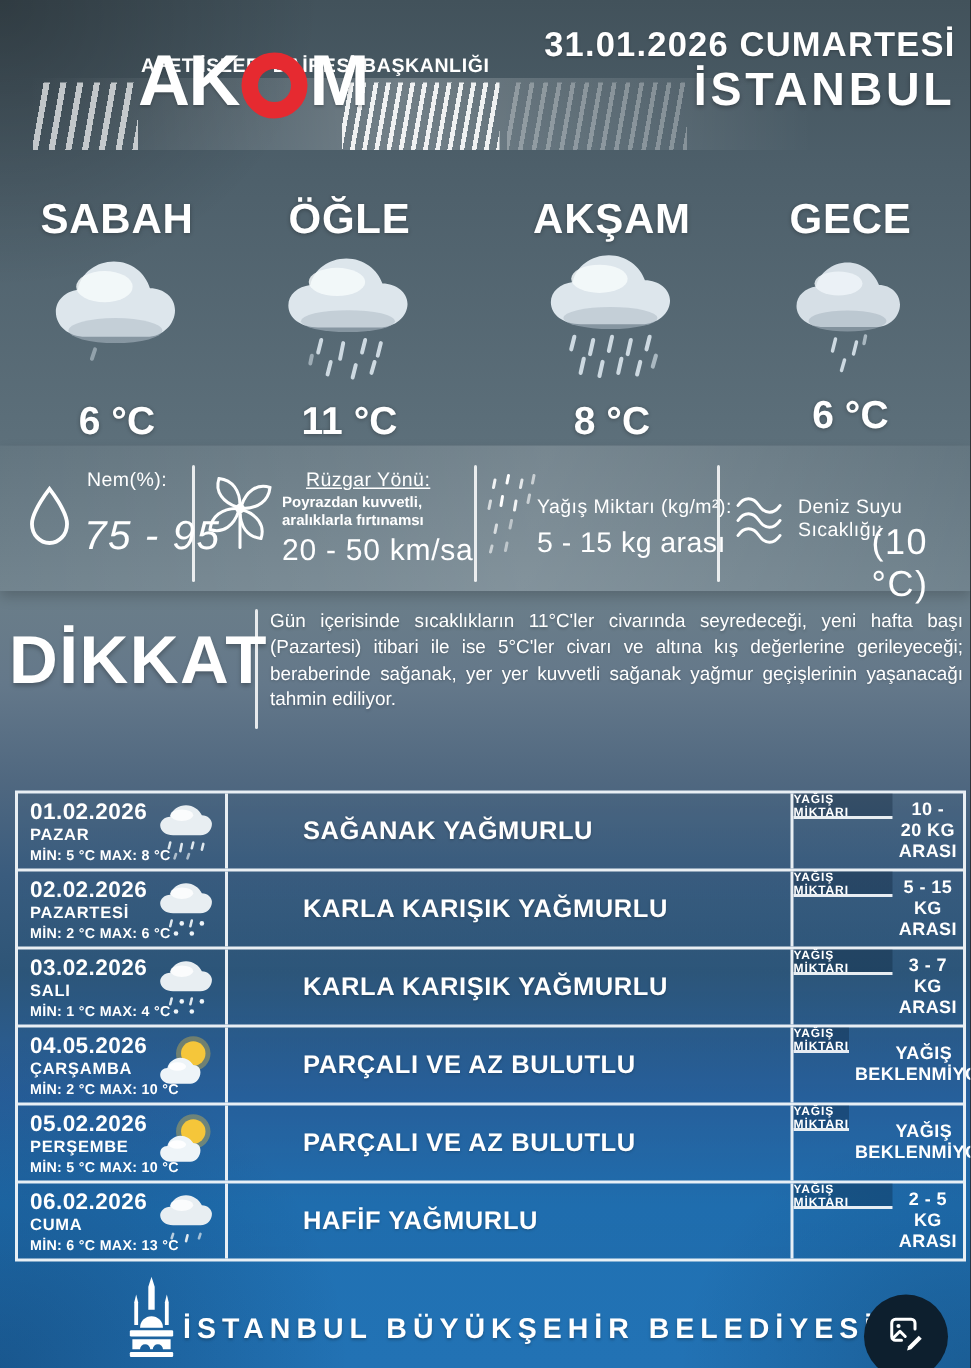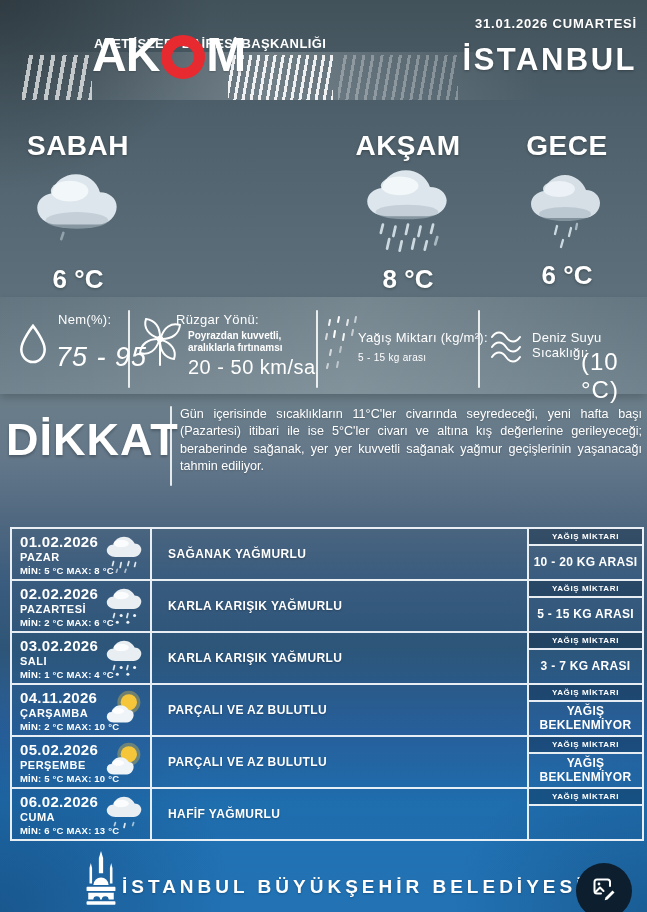--- a/index.html
+++ b/index.html
@@ -8,21 +8,21 @@
     font-family:"Liberation Sans", sans-serif;color:#fff;
     background:
       radial-gradient(55% 35% at 0% 0%, rgba(0,0,0,.28), transparent 60%),
       radial-gradient(60% 40% at 0% 100%, rgba(5,25,55,.30), transparent 60%),
       radial-gradient(50% 30% at 100% 100%, rgba(0,20,40,.22), transparent 60%),
       linear-gradient(180deg,#42525b 0%,#4d5f6a 12%,#5d707b 33%,#6b7e89 43%,
         #64788a 50%,#506880 57%,#3a5c7e 64%,#2e5577 71%,#28609c 80%,#2071b3 88%,#2272b4 100%);
   }
   .abs{position:absolute;}
   
-  .hdr-date{right:10px;top:16px;text-align:left;font-weight:700;font-size:13px;letter-spacing:.8px;text-shadow:0 1px 2px rgba(0,0,0,.25);}
+  .hdr-date{right:10px;top:16px;text-align:left;font-weight:700;font-size:23px;letter-spacing:.8px;text-shadow:0 1px 2px rgba(0,0,0,.25);}
   .hdr-city{right:10px;top:42px;text-align:right;font-weight:700;font-size:31px;letter-spacing:2.5px;text-shadow:0 1px 3px rgba(0,0,0,.3);}
   .logo-band{left:18px;top:52px;width:552px;height:48px;
     background:linear-gradient(90deg,rgba(255,255,255,0) 0%,rgba(255,255,255,.12) 30%,rgba(255,255,255,.22) 45%,rgba(255,255,255,0) 95%);}
   .stripes{top:55px;height:45px;background:repeating-linear-gradient(100deg,transparent 0 7px,rgba(255,255,255,.85) 7px 11px);}
   .stripes.l{left:22px;width:70px;opacity:.8;}
   .stripes.r{left:228px;width:105px;background:repeating-linear-gradient(100deg,transparent 0 5px,rgba(255,255,255,.9) 5px 8px);}
   .stripes.r2{left:338px;width:120px;opacity:.35;background:repeating-linear-gradient(100deg,transparent 0 6px,rgba(255,255,255,.8) 6px 9px);}
   .agency{left:94px;top:36px;width:142px;text-align:left;font-size:13px;font-weight:700;letter-spacing:.4px;white-space:nowrap;}
   .akom{left:92px;top:27px;font-size:48px;font-weight:800;letter-spacing:-1px;display:flex;align-items:center;text-shadow:0 1px 2px rgba(0,0,0,.2);}
   .akom .o-ring{display:inline-block;width:22px;height:22px;border:11px solid #e62a30;border-radius:50%;margin:4px 1px 0 2px;background:transparent;box-sizing:content-box;}
@@ -33,38 +33,38 @@
   .p-icon{display:block;margin:4px auto 0;}
   
   .stats-band{left:0;top:297px;width:647px;height:97px;
     background:linear-gradient(100deg,rgba(255,255,255,.04) 0%,rgba(255,255,255,.12) 40%,rgba(255,255,255,.16) 55%,rgba(255,255,255,.04) 100%);
     box-shadow:0 4px 8px rgba(0,0,0,.18);}
   .vdiv{width:2px;background:rgba(255,255,255,.85);border-radius:1px;}
   .stat-label{font-size:13px;letter-spacing:.3px;}
   .stat-big{font-size:27px;font-weight:300;letter-spacing:1px;}
   .stat-sm{font-size:10px;font-weight:700;line-height:1.25;}
   .stat-med{font-size:20px;font-weight:300;letter-spacing:.5px;}
-  .stat-val{font-size:10px;letter-spacing:.3px;}
+  .stat-val{font-size:19px;letter-spacing:.3px;}
   
   .dikkat-title{left:6px;top:414px;font-size:45px;font-weight:800;letter-spacing:1px;text-shadow:0 2px 3px rgba(0,0,0,.25);}
   .dikkat-div{left:170px;top:406px;height:80px;}
   .dikkat-text{left:180px;top:406px;width:462px;font-size:12.6px;font-weight:400;line-height:1.38;text-align:justify;text-shadow:0 1px 2px rgba(0,0,0,.2);}
   
   .weekly-title{left:8px;top:494px;font-size:24px;font-weight:700;letter-spacing:.3px;text-shadow:0 1px 3px rgba(0,0,0,.3);}
   .wtable{left:10px;top:527px;width:630px;border:2px solid rgba(242,247,250,.95);
     background:linear-gradient(180deg,rgba(45,85,120,.10),rgba(25,90,150,.18));}
   .wrow{display:grid;grid-template-columns:140px 1fr 113px;height:50px;border-bottom:2px solid rgba(242,247,250,.95);}
   .wrow:last-child{border-bottom:none;}
   .wcell-date{position:relative;border-right:2px solid rgba(242,247,250,.95);padding:4px 0 0 8px;}
   .wdate{font-size:15px;font-weight:700;letter-spacing:.3px;}
   .wday{font-size:11px;font-weight:700;letter-spacing:.5px;margin-top:1px;}
   .wminmax{font-size:9.5px;font-weight:700;margin-top:2px;letter-spacing:.2px;}
   .wicon{position:absolute;right:2px;top:4px;}
-  .wcell-cond{display:flex;align-items:center;padding-left:16px;font-size:12px;font-weight:700;letter-spacing:.4px;border-right:2px solid rgba(242,247,250,.95);text-shadow:0 1px 2px rgba(0,0,0,.25);}
-  .wcell-amt{display:flex;flex-direction:column;}
+  .wcell-cond{display:flex;align-items:center;padding-left:50px;font-size:17px;font-weight:700;letter-spacing:.4px;border-right:2px solid rgba(242,247,250,.95);text-shadow:0 1px 2px rgba(0,0,0,.25);}
+  .wcell-amt{display:flex;flex-direction:row;}
   .wamt-h{height:15px;display:flex;align-items:center;justify-content:center;font-size:8px;font-weight:700;letter-spacing:.6px;
     background:rgba(8,25,45,.30);border-bottom:2px solid rgba(242,247,250,.95);}
   .wamt-v{flex:1;display:flex;align-items:center;justify-content:center;text-align:center;font-size:12px;font-weight:700;letter-spacing:.3px;line-height:1.15;padding:0 4px;}
   
   .ibb-text{left:122px;top:876px;font-size:19px;font-weight:800;letter-spacing:4px;white-space:nowrap;text-shadow:0 1px 2px rgba(0,0,0,.25);}
   .edit-btn{left:576px;top:863px;width:56px;height:56px;border-radius:50%;background:#0d1f2e;display:flex;align-items:center;justify-content:center;cursor:pointer;}
 </style>
 </head>
 <body>
 
@@ -89,20 +89,41 @@
       <svg width="104" height="92" viewBox="0 0 96 88">
         <path d="M28 56 C17 56 9 49 9 40 C9 33 15 27 23 26 C25 15 35 8 46 8 C57 8 66 15 69 25 C78 25 85 31 85 39 C85 48 77 56 67 56 Z" fill="#dde6ec"></path>
         <ellipse cx="47" cy="52" rx="30" ry="8" fill="#aebcc6" opacity=".55"></ellipse>
         <ellipse cx="40" cy="24" rx="18" ry="10" fill="#f6fafc" opacity=".85"></ellipse>
         <line x1="34" y1="64" x2="32" y2="70" stroke="#cdd9e1" stroke-width="2.5" stroke-linecap="round" opacity=".5"></line>
       </svg>
     </span>
     <div class="p-temp">6 °C</div>
   </div>
 
+  <div class="abs period" style="left:158px;top:130px;">
+    <div class="p-label">ÖĞLE</div>
+    <span class="p-icon">
+      <svg width="104" height="92" viewBox="0 0 96 88">
+        <path d="M28 50 C17 50 9 44 9 36 C9 29 15 24 23 23 C25 13 35 6 46 6 C57 6 66 13 69 22 C78 22 85 28 85 35 C85 43 77 50 67 50 Z" fill="#dde6ec"></path>
+        <ellipse cx="47" cy="46" rx="30" ry="7" fill="#aebcc6" opacity=".55"></ellipse>
+        <ellipse cx="40" cy="21" rx="18" ry="9" fill="#f6fafc" opacity=".85"></ellipse>
+        <g stroke="#cdd9e1" stroke-width="2.5" stroke-linecap="round">
+          <line x1="30" y1="58" x2="28" y2="66"></line>
+            <line x1="44" y1="60" x2="42" y2="70"></line>
+          <line x1="58" y1="58" x2="56" y2="66"></line>
+            <line x1="68" y1="60" x2="66" y2="68"></line>
+          <line x1="36" y1="72" x2="34" y2="80"></line>
+            <line x1="52" y1="74" x2="50" y2="82"></line>
+          <line x1="64" y1="72" x2="62" y2="79"></line>
+            <line x1="24" y1="68" x2="23" y2="73" opacity=".6"></line>
+        </g>
+      </svg>
+    </span>
+    <div class="p-temp">11 °C</div>
+  </div>
 
   <div class="abs period" style="left:333px;top:130px;">
     <div class="p-label">AKŞAM</div>
     <span class="p-icon">
       <svg width="104" height="92" viewBox="0 0 96 88">
         <path d="M28 48 C17 48 9 42 9 34 C9 27 15 22 23 21 C25 11 35 4 46 4 C57 4 66 11 69 20 C78 20 85 26 85 33 C85 41 77 48 67 48 Z" fill="#dde6ec"></path>
         <ellipse cx="47" cy="44" rx="30" ry="7" fill="#aebcc6" opacity=".55"></ellipse>
         <ellipse cx="40" cy="19" rx="18" ry="9" fill="#f6fafc" opacity=".85"></ellipse>
         <g stroke="#cdd9e1" stroke-width="2.6" stroke-linecap="round">
           <line x1="24" y1="56" x2="22" y2="64"></line>
@@ -155,21 +176,21 @@
   <span class="abs" style="left:138px;top:316px;">
     <svg width="44" height="52" viewBox="0 0 44 50" fill="none" stroke="#fff" stroke-width="2">
       <path d="M22 20 C22 10 17 3 8 2 C5 11 11 18 20 21"></path>
       <path d="M22 20 C22 10 17 3 8 2 C5 11 11 18 20 21" transform="rotate(90 22 22)"></path>
       <path d="M22 20 C22 10 17 3 8 2 C5 11 11 18 20 21" transform="rotate(180 22 22)"></path>
       <path d="M22 20 C22 10 17 3 8 2 C5 11 11 18 20 21" transform="rotate(270 22 22)"></path>
       <circle cx="22" cy="22" r="3.2" fill="#fff" stroke="none"></circle>
       <path d="M22 26 L22 48" stroke-linecap="round"></path>
     </svg>
   </span>
-  <div class="abs stat-label" style="left:176px;top:312px;">Rüzgar Yönü:</div>
+  <div class="abs stat-label" style="left:204px;top:312px;text-decoration:underline;">Rüzgar Yönü:</div>
   <div class="abs stat-sm" style="left:188px;top:330px;">Poyrazdan kuvvetli,</div>
   <div class="abs stat-sm" style="left:188px;top:342px;">aralıklarla fırtınamsı</div>
   <div class="abs stat-med" style="left:188px;top:356px;">20 - 50 km/sa</div>
 
   <span class="abs" style="left:322px;top:314px;">
     <svg width="42" height="56" viewBox="0 0 42 56">
       <g stroke="#fff" stroke-width="2" stroke-linecap="round">
         <line x1="8" y1="6" x2="7" y2="11" opacity=".9"></line>
           <line x1="17" y1="3" x2="16" y2="8"></line>
         <line x1="26" y1="6" x2="25" y2="11" opacity=".8"></line>
@@ -285,21 +306,21 @@
       </div>
       <div class="wcell-cond">KARLA KARIŞIK YAĞMURLU</div>
       <div class="wcell-amt">
         <div class="wamt-h">YAĞIŞ MİKTARI</div>
         <div class="wamt-v">3 - 7 KG ARASI</div>
       </div>
     </div>
 
     <div class="wrow">
       <div class="wcell-date">
-        <div class="wdate">04.11.2026</div>
+        <div class="wdate">04.05.2026</div>
         <div class="wday">ÇARŞAMBA</div>
         <div class="wminmax">MİN: 2 °C MAX: 10 °C</div>
         <span class="wicon">
           <svg width="46" height="42" viewBox="0 0 48 42">
             <circle cx="28" cy="13" r="12" fill="#f5c63a" opacity=".35"></circle>
             <circle cx="28" cy="13" r="8.5" fill="#f5c63a"></circle>
             <path d="M12 34 C8 34 5 31 5 28 C5 25 7 23 10 23 C11 19 15 16 19 16 C23 16 26 18 28 21 C31 21 33 23 33 26 C33 30 30 34 26 34 Z" fill="#eef4f8"></path>
             <ellipse cx="17" cy="22" rx="6" ry="3" fill="#fff" opacity=".9"></ellipse>
           </svg>
         </span>
@@ -345,20 +366,21 @@
               <line x1="14" y1="30" x2="13" y2="33" opacity=".8"></line>
                 <line x1="24" y1="31" x2="23" y2="35"></line>
               <line x1="33" y1="30" x2="32" y2="33" opacity=".7"></line>
             </g>
           </svg>
         </span>
       </div>
       <div class="wcell-cond">HAFİF YAĞMURLU</div>
       <div class="wcell-amt">
         <div class="wamt-h">YAĞIŞ MİKTARI</div>
+        <div class="wamt-v">2 - 5 KG ARASI</div>
       </div>
     </div>
 
   </div>
 
   <span class="abs" style="left:84px;top:850px;">
     <svg width="34" height="60" viewBox="0 0 40 68" fill="#fff">
       <polygon points="20,0 22.5,8 22.5,26 17.5,26 17.5,8"></polygon>
       <polygon points="8,14 9.5,20 9.5,38 6.5,38 6.5,20"></polygon>
       <polygon points="32,14 33.5,20 33.5,38 30.5,38 30.5,20"></polygon>

